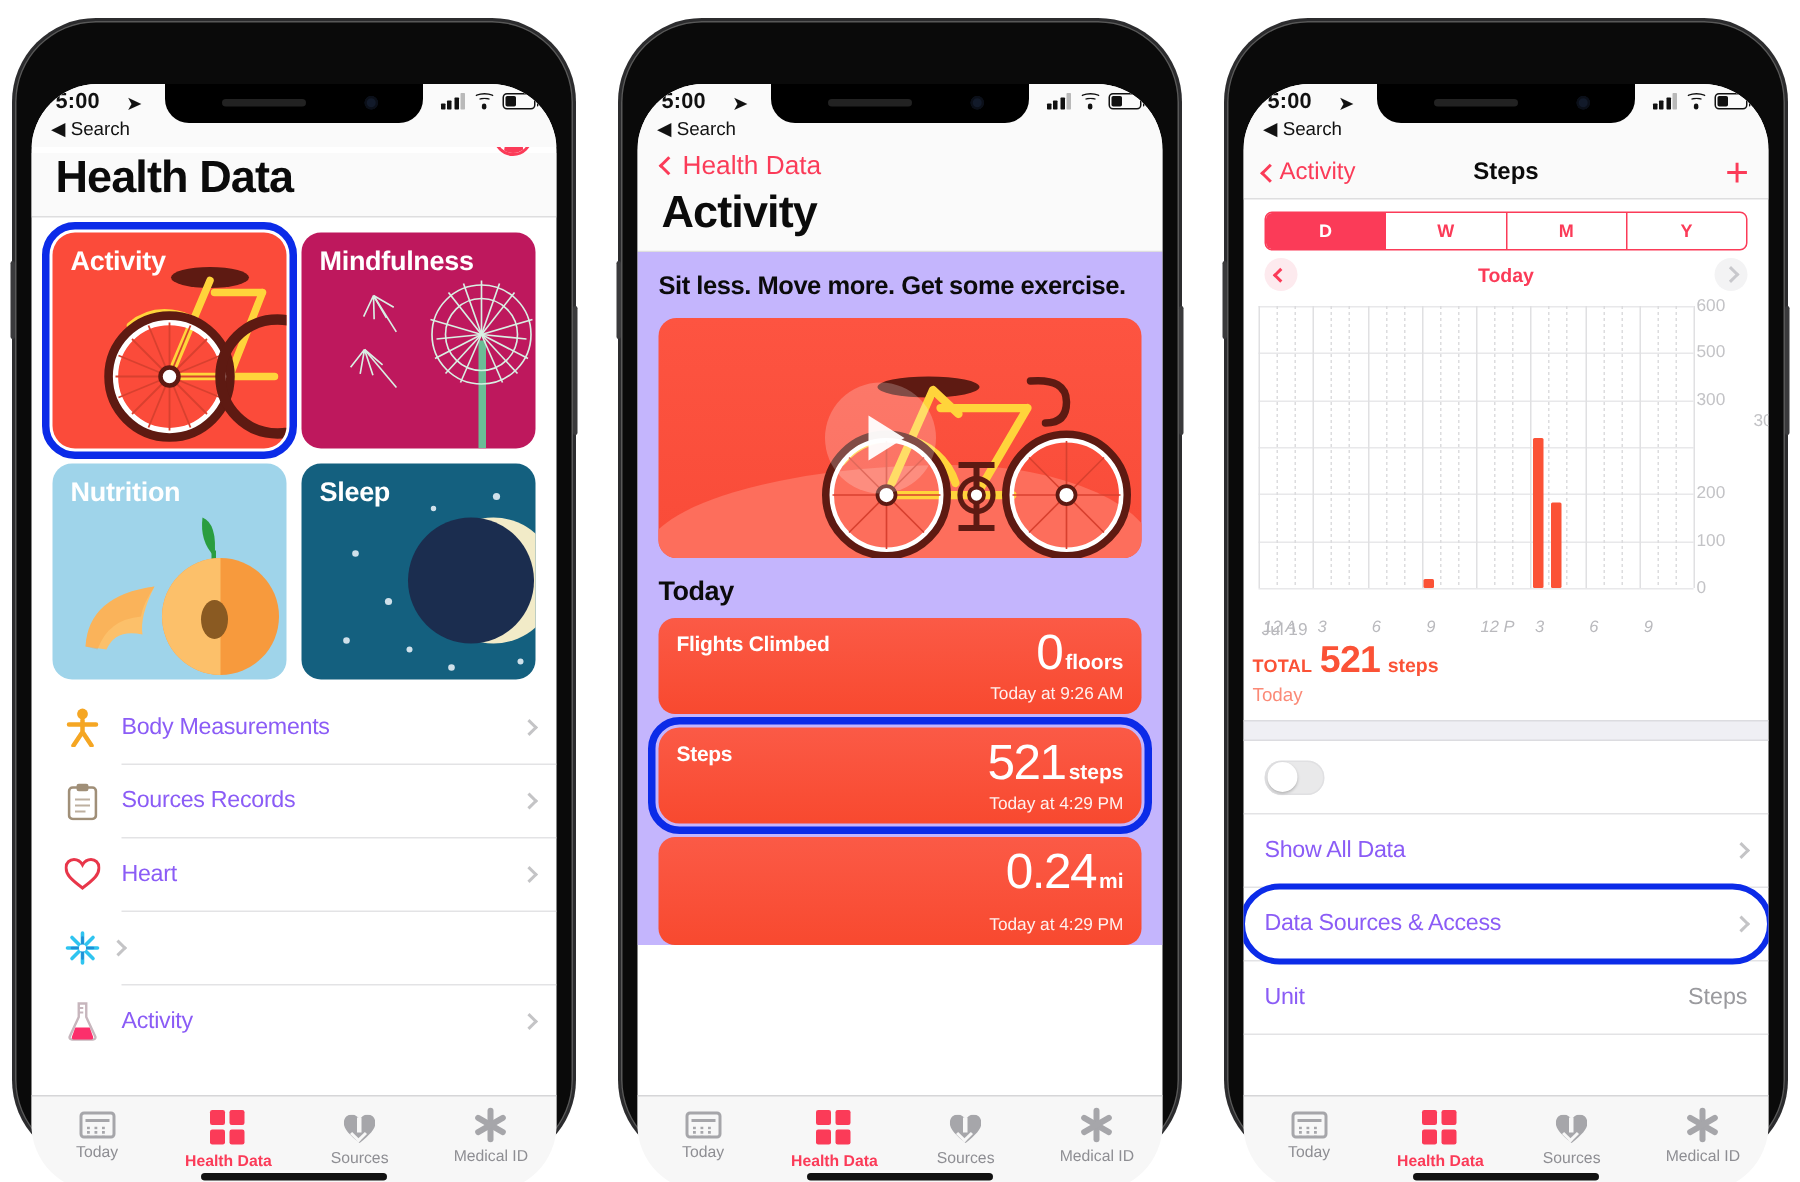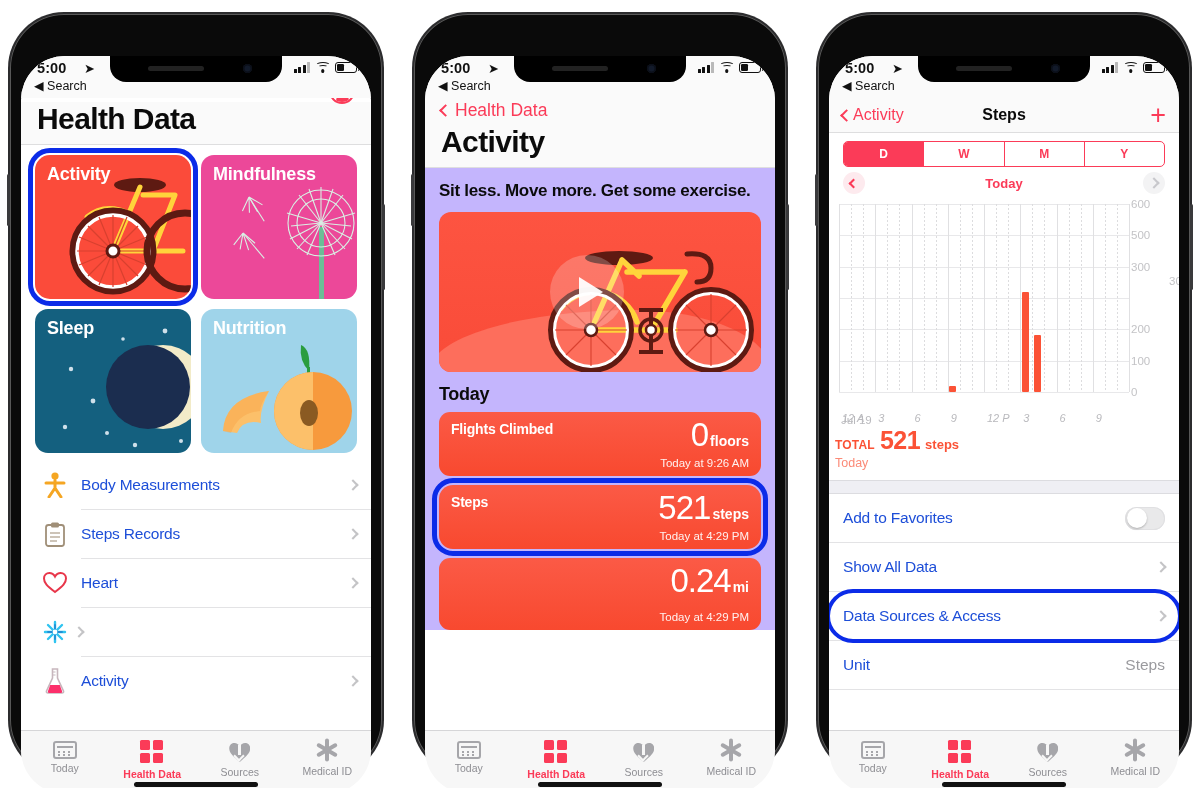--- a/index.html
+++ b/index.html
@@ -106,29 +106,29 @@
   }
   .profile-icon b { display:block; width:13px; height:8px; background:#fb3b58; border-radius:7px 7px 0 0; position:relative; }
   .profile-icon b::before{content:""; position:absolute; left:50%; transform:translateX(-50%); top:-7px; width:7.5px; height:7.5px; border-radius:50%; background:#fb3b58;}
 
   
   .tiles { display:grid; grid-template-columns:1fr 1fr; gap:10px; padding:10px 14px 8px; }
   .tile { position:relative; height:144px; border-radius:13px; overflow:hidden; }
   .tile-label { position:absolute; left:12px; top:9px; font-size:18px; font-weight:700; color:#fff; z-index:3; letter-spacing:-.2px;}
   .tile.sel { outline: 5px solid #0b2be8; outline-offset:2px; border-radius:15px; }
   .t-activity { background:#fb4b3a; }
-  .t-mind { background:#ec4899; }
+  .t-mind { background:#be185d; }
   .t-nutri { background:#9fd4ea; }
   .t-sleep { background:#14607f; }
 
   
   .listwrap { padding: 0 0 0 0; }
   .row { display:flex; align-items:center; height:48px; padding:0 14px 0 14px; position:relative; }
   .row .rowicon { width:40px; flex:0 0 40px; display:flex; align-items:center; justify-content:center; }
-  .row .rowlabel { flex:1; font-size:15.5px; color:#1d4ed8; padding-left:6px; letter-spacing:-.2px;}
+  .row .rowlabel { flex:1; font-size:15.5px; color:#8b5cf6; padding-left:6px; letter-spacing:-.2px;}
   .row .rowval { font-size:15.5px; color:#9a9a9e; padding-right:8px;}
   .chev-r { width:8px; height:8px; border-top:2px solid #c4c4c6; border-right:2px solid #c4c4c6; transform:rotate(45deg); display:inline-block;}
   .rowsep { height:1px; background:#e3e3e5; margin-left:60px; }
   .rowsep.full { margin-left:0; }
 
   
   .tabbar {
     position:absolute; bottom:0; left:0; right:0; height:64px;
     background:#f7f7f7; border-top:1px solid #d6d6d8;
     display:flex; align-items:flex-start; padding-top:7px; z-index:20;
@@ -316,51 +316,51 @@
                 <line x1="0" y1="0" x2="6" y2="28"></line>
                 <path d="M0 0 L-11 11 M0 0 L-5 15 M0 0 L3 17 M0 0 L10 12"></path>
               </g>
               <g transform="translate(42,78) rotate(-15)">
                 <line x1="0" y1="0" x2="14" y2="30"></line>
                 <path d="M0 0 L-12 9 M0 0 L-7 15 M0 0 L1 18 M0 0 L9 13"></path>
               </g>
             </g>
           </svg>
         </div>
+        <div class="tile t-nutri">
+          <div class="tile-label">Nutrition</div>
+          <svg width="176" height="144" viewBox="0 0 176 144" style="position:absolute;left:0;top:0">
+            <path d="M108 62 q2 -22 -8 -26 q-2 16 8 26z" fill="#2a9d3f"></path>
+            <rect x="106" y="58" width="3" height="18" fill="#2a9d3f"></rect>
+            <circle cx="112" cy="102" r="39" fill="#f79a3d"></circle>
+            <path d="M112 63 a39 39 0 0 0 0 78 z" fill="#fcc06a"></path>
+            <ellipse cx="108" cy="104" rx="9" ry="13" fill="#8a5a22"></ellipse>
+            <path d="M22 122 q2 -34 46 -40 q-10 20 -8 32 q-18 -4 -24 10 z" fill="#fcc06a"></path>
+            <path d="M22 122 q2 -34 46 -40 q-8 12 -9 20 q-22 2 -29 22z" fill="#f79a3d" opacity=".35"></path>
+          </svg>
+        </div>
         <div class="tile t-sleep">
           <div class="tile-label">Sleep</div>
           <svg width="176" height="144" viewBox="0 0 176 144" style="position:absolute;left:0;top:0">
             <circle cx="128" cy="78" r="42" fill="#f2ebc8"></circle>
             <circle cx="113" cy="78" r="42" fill="#1b2d4f"></circle>
             <g fill="#cfe0ea">
               <circle cx="130" cy="22" r="2.4"></circle>
                 <circle cx="163" cy="36" r="2"></circle>
               <circle cx="36" cy="60" r="2.2"></circle>
                 <circle cx="58" cy="92" r="2.4"></circle>
               <circle cx="30" cy="118" r="2.2"></circle>
                 <circle cx="72" cy="124" r="2"></circle>
               <circle cx="100" cy="136" r="2.2"></circle>
                 <circle cx="146" cy="132" r="2"></circle>
               <circle cx="160" cy="110" r="2.2"></circle>
                 <circle cx="88" cy="30" r="1.8"></circle>
             </g>
           </svg>
         </div>
-        <div class="tile t-nutri">
-          <div class="tile-label">Nutrition</div>
-          <svg width="176" height="144" viewBox="0 0 176 144" style="position:absolute;left:0;top:0">
-            <path d="M108 62 q2 -22 -8 -26 q-2 16 8 26z" fill="#2a9d3f"></path>
-            <rect x="106" y="58" width="3" height="18" fill="#2a9d3f"></rect>
-            <circle cx="112" cy="102" r="39" fill="#f79a3d"></circle>
-            <path d="M112 63 a39 39 0 0 0 0 78 z" fill="#fcc06a"></path>
-            <ellipse cx="108" cy="104" rx="9" ry="13" fill="#8a5a22"></ellipse>
-            <path d="M22 122 q2 -34 46 -40 q-10 20 -8 32 q-18 -4 -24 10 z" fill="#fcc06a"></path>
-            <path d="M22 122 q2 -34 46 -40 q-8 12 -9 20 q-22 2 -29 22z" fill="#f79a3d" opacity=".35"></path>
-          </svg>
-        </div>
       </div>
 
       <div class="listwrap">
         <div class="row">
           <span class="rowicon">
             <svg width="22" height="26" viewBox="0 0 22 26">
                 <circle cx="11" cy="4" r="3.6" fill="#f5a623"></circle>
                 <path d="M11 8 L11 16 M2 11 L20 11 M11 16 L5 25 M11 16 L17 25" stroke="#f5a623" stroke-width="3" stroke-linecap="round" fill="none"></path>
               </svg>
           </span>
@@ -373,21 +373,21 @@
             <svg width="20" height="25" viewBox="0 0 20 25">
                 <rect x="1" y="3" width="18" height="21" rx="2.5" fill="#fff" stroke="#a08f78" stroke-width="1.8"></rect>
                 <rect x="6" y="0.5" width="8" height="5" rx="1.5" fill="#a08f78"></rect>
                 <g stroke="#bdb0a0" stroke-width="1.3">
                   <line x1="5" y1="11" x2="15" y2="11"></line>
                   <line x1="5" y1="15" x2="15" y2="15"></line>
                   <line x1="5" y1="19" x2="12" y2="19"></line>
                 </g>
               </svg>
           </span>
-          <span class="rowlabel">Steps Records</span>
+          <span class="rowlabel">Sources Records</span>
           <span class="chev-r"></span>
         </div>
         <div class="rowsep"></div>
         <div class="row">
           <span class="rowicon">
             <svg width="24" height="22" viewBox="0 0 24 22">
                 <path d="M12 20 C 4 14, 1 11, 1 6.5 C 1 3, 3.6 1, 6.3 1 C 8.6 1, 10.9 2.6, 12 4.6 C 13.1 2.6, 15.4 1, 17.7 1 C 20.4 1, 23 3, 23 6.5 C 23 11, 20 14, 12 20 Z" fill="none" stroke="#e8364a" stroke-width="2"></path>
               </svg>
           </span>
           <span class="rowlabel">Heart</span>
@@ -726,21 +726,20 @@
           <span class="tl-num">521</span>
           <span class="tl-unit">steps</span>
         </div>
         <div class="tl-sub">Today</div>
       </div>
 
       <div class="graysep"></div>
 
       <div class="listwrap">
         <div class="row">
-          <span class="rowlabel" style="padding-left:0">Add to Favorites</span>
           <span class="toggle">
               <i></i>
             </span>
         </div>
         <div class="rowsep full"></div>
         <div class="row">
           <span class="rowlabel" style="padding-left:0">Show All Data</span>
           <span class="chev-r"></span>
         </div>
         <div class="rowsep full"></div>

